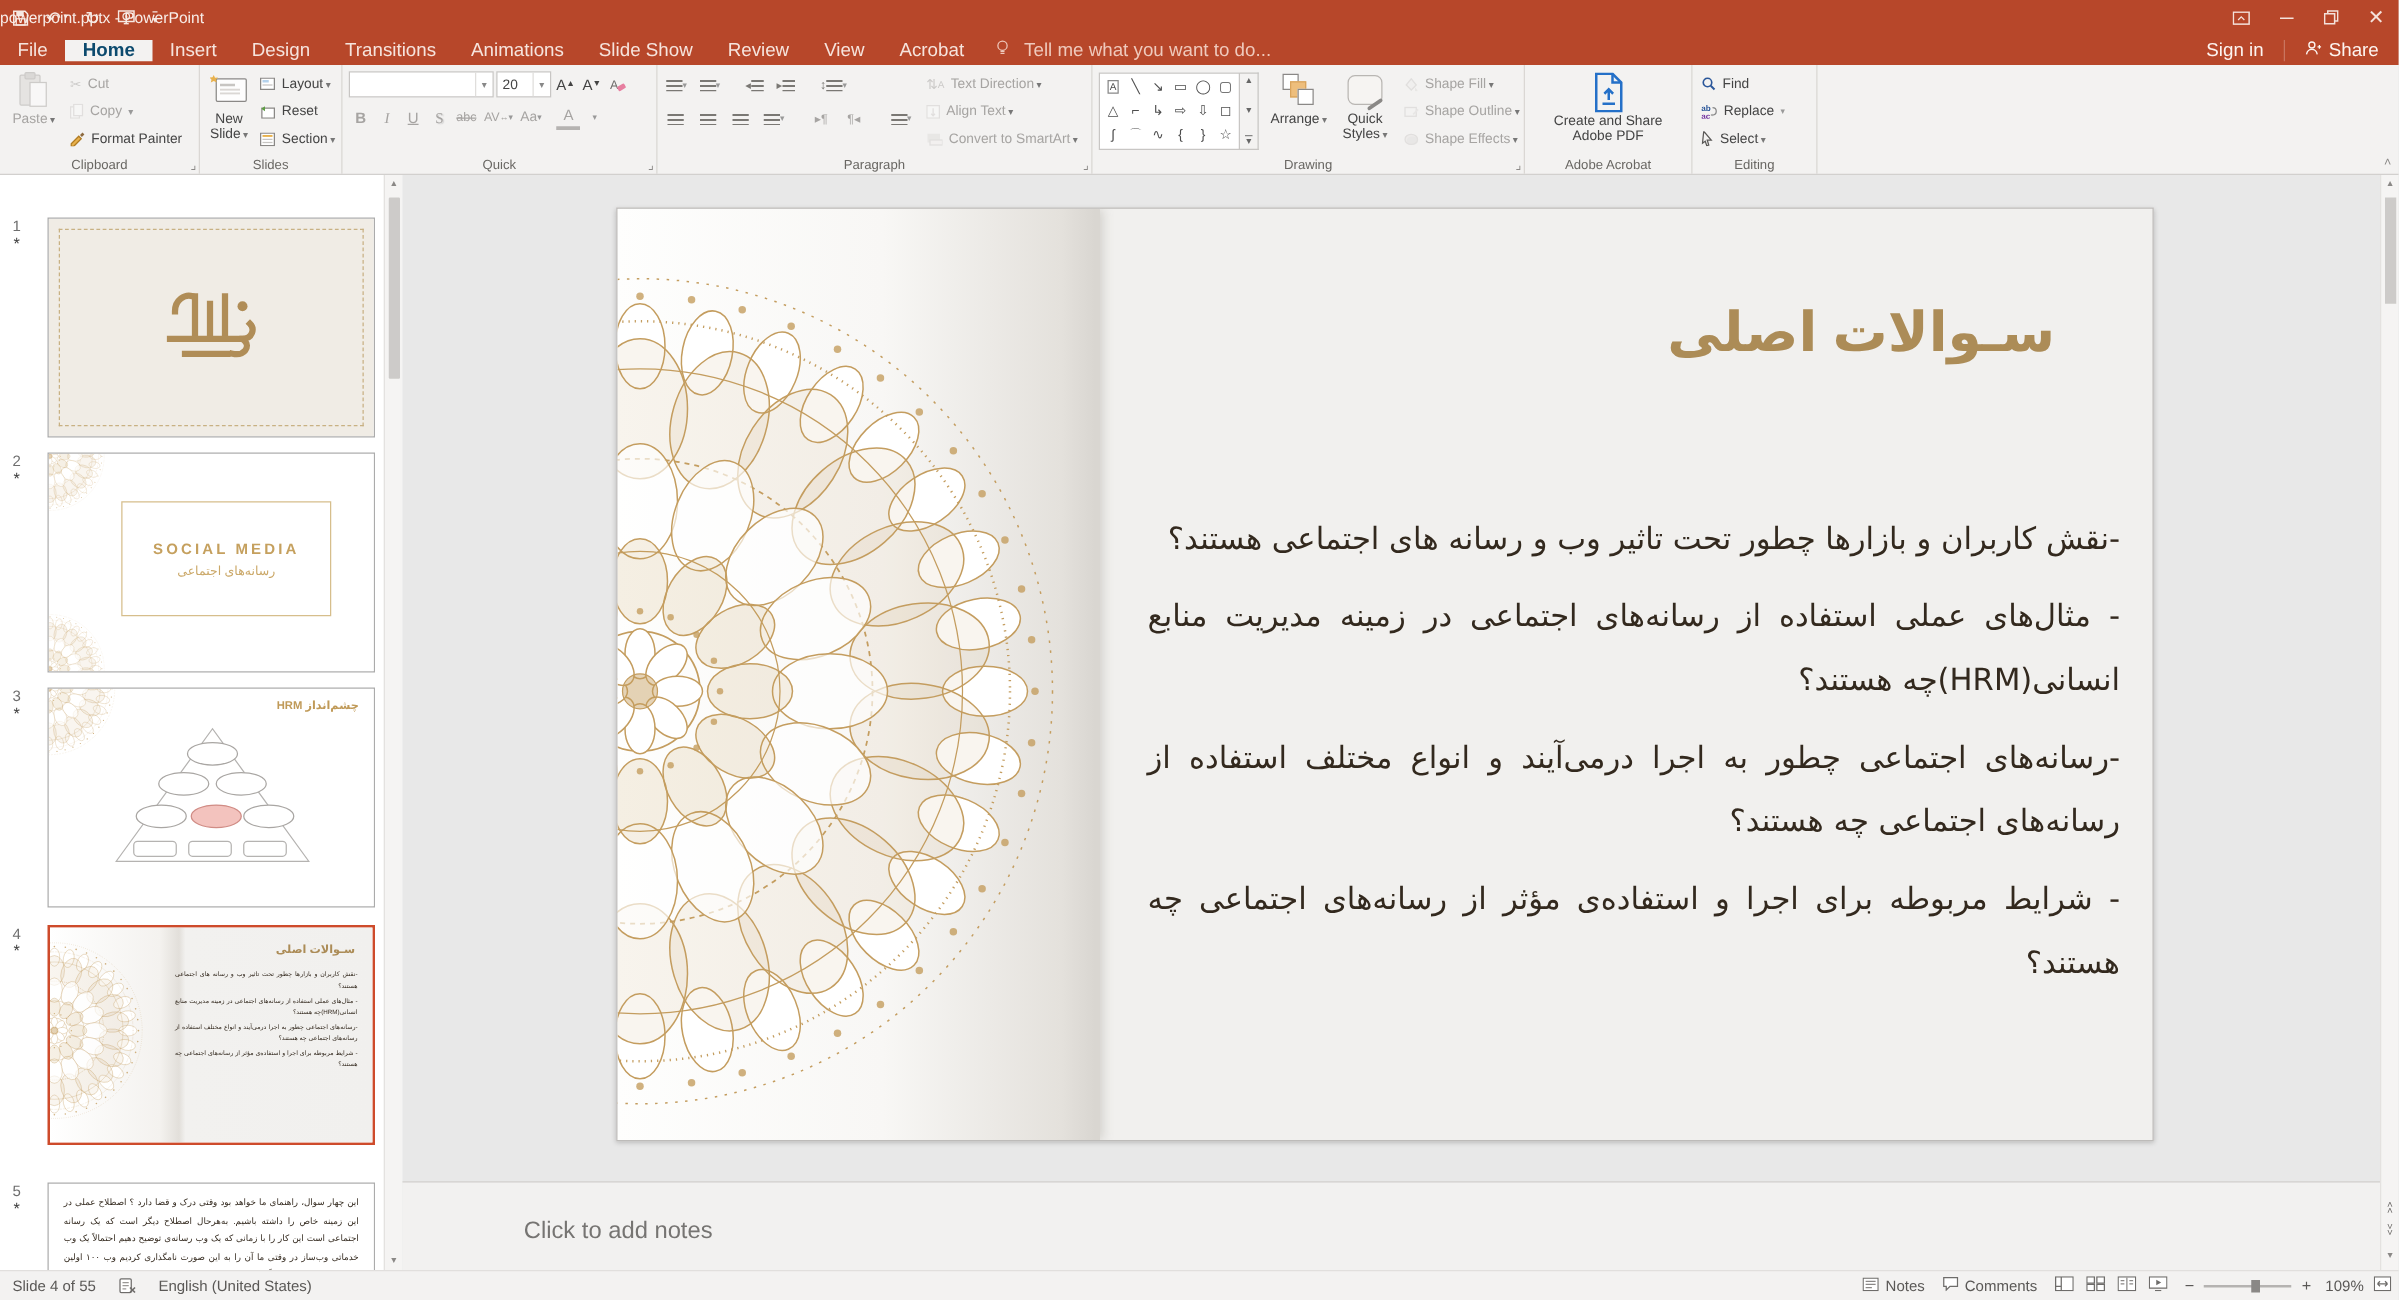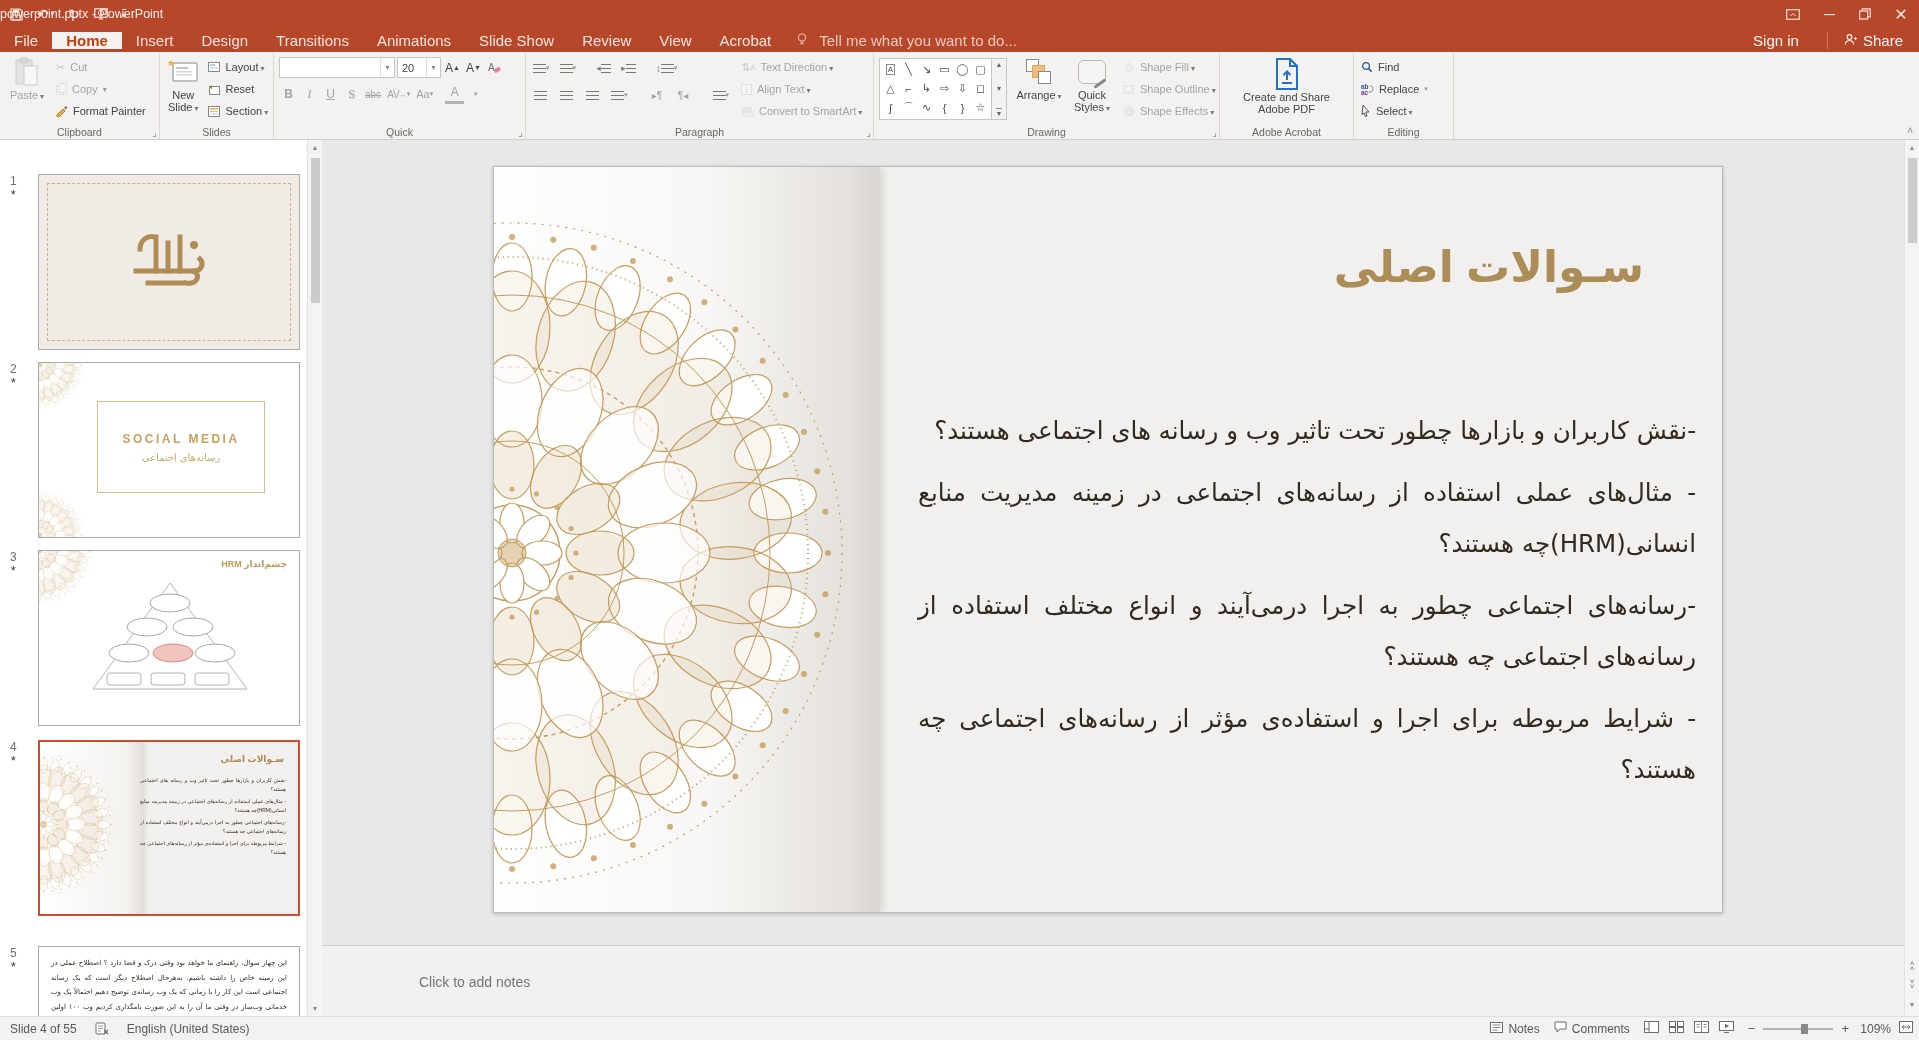--- a/index.html
+++ b/index.html
@@ -12,23 +12,23 @@
   .qat { display:flex; align-items:center; gap:14px; padding-left:10px; }
   .qat .qi { color:#F6E8E2; font-size:14px; line-height:14px; cursor:default; display:flex; align-items:center; }
   .qat svg { display:block; }
   .win-title { position:absolute; left:0; right:0; text-align:left; font-size:12.5px; color:#F8EDE8; pointer-events:none; }
   .wincontrols { position:absolute; right:0; top:0; height:28px; display:flex; }
   .wbtn { width:36px; height:28px; display:flex; align-items:center; justify-content:center; color:#F4E2DB; }
 
   
   .tabrow { height:24px; background:#B7472A; display:flex; align-items:center; font-size:15px; flex:0 0 auto; }
   .tab { padding:0 14px; display:flex; align-items:center; color:#F6E4DD; }
-  .tab.active { background:#F3F2F1; color:#c2410c; font-weight:bold; }
+  .tab.active { background:#F3F2F1; color:#0c4a6e; font-weight:bold; }
   .tellme { display:flex; align-items:center; gap:12px; color:#EFC9BC; padding:0 12px; }
-  .tabrow-right { margin-left:auto; display:flex; align-items:center; gap:12px; }
+  .tabrow-right { margin-left:auto; display:flex; align-items:center; gap:0; }
   .signin { color:#FDF4F0; padding:0 16px; }
   .share { display:flex; align-items:center; gap:6px; color:#FDF4F0; padding:0 16px; border-left:1px solid rgba(255,255,255,.25); }
 
   
   .ribbon { height:88px; background:#F3F2F1; border-bottom:1px solid #D2D0CE; display:flex; position:relative; flex:0 0 auto; font-size:11px; color:#444; }
   .rgroup { position:relative; border-right:1px solid #DAD7D4; padding:3px 5px 16px; }
   .rgroup .glabel { position:absolute; left:0; right:0; bottom:1px; text-align:center; font-size:10.5px; color:#696763; }
   .launcher { position:absolute; right:2px; bottom:1px; font-size:10px; color:#8A8886; }
   .collapse-ribbon { position:absolute; right:6px; bottom:3px; color:#8A8886; font-size:10px; }
   .gcontent { display:flex; height:68px; gap:5px; }
@@ -91,21 +91,21 @@
 
   
   .editor { flex:1; position:relative; background:#E8E8E8; min-width:0; }
   .slide { position:absolute; left:171px; top:26px; width:1230px; height:747px; background:#F1F0EE; border:1px solid #BDBBB9; box-shadow:0 1px 4px rgba(0,0,0,.22); overflow:hidden; }
   .slide .leftpanel { position:absolute; left:0; top:0; bottom:0; width:386px; background:linear-gradient(90deg,#FEFEFD 0%,#F8F7F5 55%,#E4E1DC 92%,#D9D6D1 99%); box-shadow:2px 0 8px rgba(120,115,105,.25); }
   .slide-title { position:absolute; top:74px; right:78px; color:#AC8C57; font-size:44px; font-weight:bold; direction:rtl; letter-spacing:1px; }
   .slide-body { position:absolute; top:238px; right:26px; width:778px; direction:rtl; font-size:24.5px; line-height:51px; color:#33291E; font-family:"DejaVu Sans",sans-serif; }
   .slide-body p { text-align:justify; text-align-last:right; margin-bottom:11px; }
 
   .notesbar { position:absolute; left:0; right:15px; bottom:0; height:71px; background:#F2F1F0; border-top:1px solid #D0CECC; }
-  .notesbar .ph { padding:28px 0 0 97px; font-size:14px; color:#767472; }
+  .notesbar .ph { padding:28px 0 0 97px; font-size:19px; color:#767472; }
 
   .vscroll { position:absolute; right:0; top:0; bottom:0; width:15px; background:#F5F4F3; border-left:1px solid #E4E2E0; display:flex; flex-direction:column; align-items:center; }
   .vscroll .sarrow { height:15px; width:100%; display:flex; align-items:center; justify-content:center; color:#8A8886; font-size:7px; }
   .vscroll .sthumb { width:9px; height:85px; background:#CDCBC9; margin-top:3px; }
   .vscroll .navbtns { margin-top:auto; display:flex; flex-direction:column; gap:8px; padding-bottom:4px; align-items:center; color:#6E6C6A; }
   .chev2 { display:flex; flex-direction:column; line-height:5px; font-size:8px; }
 
   
   .statusbar { height:24px; background:#F3F2F1; border-top:1px solid #E1DFDD; display:flex; align-items:center; font-size:12px; color:#5A5856; flex:0 0 auto; }
   .statusbar .left { display:flex; align-items:center; gap:18px; padding-left:10px; }

